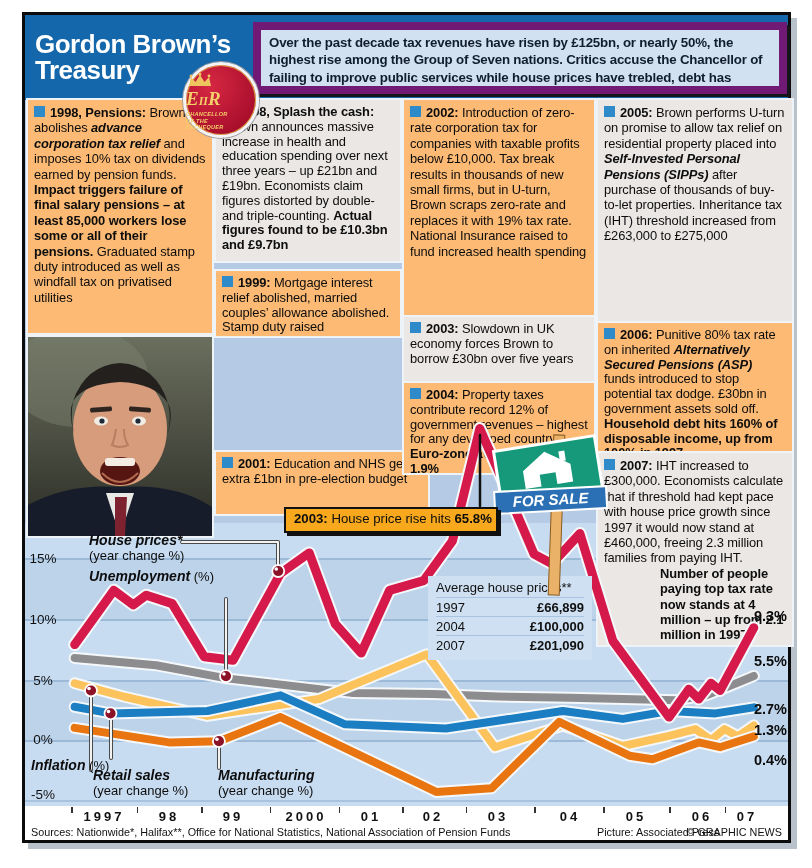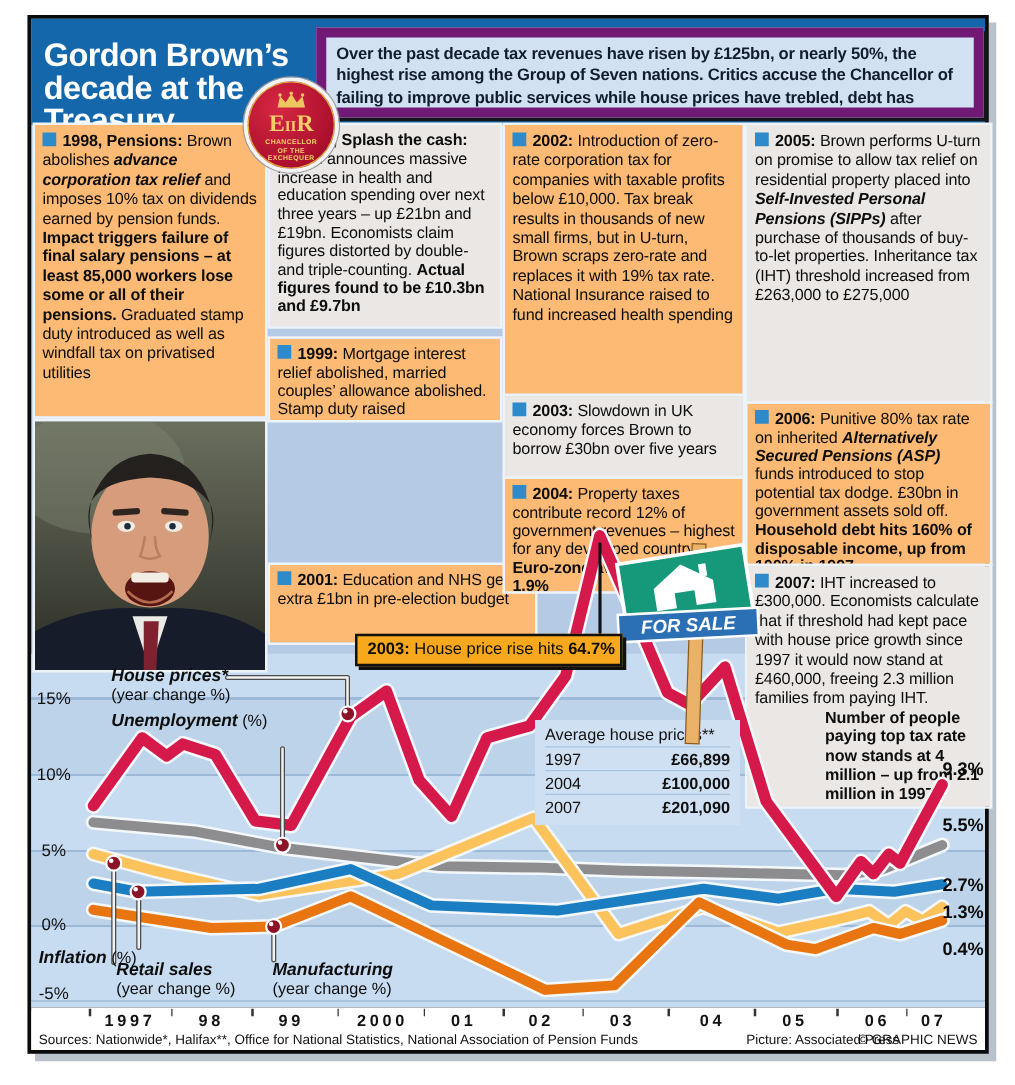--- a/index.html
+++ b/index.html
@@ -1,21 +1,21 @@
 <!DOCTYPE html>
 <html><head>
 <meta charset="utf-8">
 <style>
   html,body{margin:0;padding:0;background:#fff;}
   .page{position:relative;width:812px;height:868px;background:#ffffff;font-family:"Liberation Sans",sans-serif;overflow:hidden;}
   .frame{position:absolute;left:22px;top:12px;width:769px;height:831px;background:#b5cbe5;border:3px solid #0b0b0b;box-sizing:border-box;box-shadow:6px 6px 0 #b9c2cb;}
   .hdr{position:absolute;left:0;top:0;width:100%;height:85px;background:#1467ab;z-index:3;}
   .title{position:absolute;left:10px;top:16px;font-size:26px;line-height:26px;font-weight:bold;color:#ffffff;letter-spacing:-0.5px;z-index:4;}
   .intro{position:absolute;left:228px;top:7px;width:534px;height:72px;background:#d2e1f1;border:8px solid #701a75;box-shadow:3px 3px 0 #15161a;color:#101c30;font-weight:bold;font-size:13.3px;line-height:17.4px;padding:4px 8px;box-sizing:border-box;letter-spacing:-0.2px;overflow:hidden;z-index:4;}
-  .badge{position:absolute;left:170px;top:47px;width:76px;height:76px;border-radius:50%;background:radial-gradient(circle at 35% 30%,#d62743,#a80e2b 75%);border:3px solid #f3f4f6;box-sizing:border-box;box-shadow:0 0 0 1px #9a9aa0, inset 0 0 0 1px #e0a93c;z-index:70;text-align:center;color:#f3d06a;}
+  .badge{position:absolute;left:158px;top:47px;width:76px;height:76px;border-radius:50%;background:radial-gradient(circle at 35% 30%,#d62743,#a80e2b 75%);border:3px solid #f3f4f6;box-sizing:border-box;box-shadow:0 0 0 1px #9a9aa0, inset 0 0 0 1px #e0a93c;z-index:70;text-align:left;color:#f3d06a;font-style:italic;}
   .badge .mono{font-family:"Liberation Serif",serif;font-weight:bold;font-size:19px;line-height:16px;letter-spacing:0;}
   .badge .mono .mid{font-size:12px;}
   .badge .bcap{font-size:5.5px;line-height:6.5px;letter-spacing:0.3px;font-weight:bold;margin-top:2px;}
   .blk{position:absolute;padding:5px 6px;box-sizing:border-box;font-size:12.9px;line-height:14.8px;color:#0d0d0d;letter-spacing:-0.1px;overflow:hidden;z-index:10;outline:2px solid #eef3f8;}
   .blk.tall{line-height:15.4px;}
   .bg-blue{background:#fdba74;} .bg-gray{background:#eae7e5;}
   .sq{display:inline-block;width:11px;height:11px;background:#2f8ac9;margin-right:5px;}
   .sg-b{font-weight:bold;} .sg-bi{font-weight:bold;font-style:italic;} .sg-fl{float:left;width:56px;height:76px;}
   .photo{position:absolute;left:3px;top:322px;width:184px;height:199px;z-index:10;outline:2px solid #eef3f8;}
   .plotbg{position:absolute;left:0;top:508px;width:100%;height:283px;z-index:1;border-bottom:3px solid #0b0b0b;box-sizing:content-box;
@@ -44,21 +44,20 @@
 </style>
 </head>
 <body>
 
 <div class="page">
   <div class="frame">
 
     <div class="hdr"></div>
     <div class="title">
       <div>Gordon Brown’s</div>
-      <div>decade at the</div>
       <div>Treasury</div>
     </div>
     <div class="intro">Over the past decade tax revenues have risen by £125bn, or nearly 50%, the highest rise among the Group of Seven nations. Critics accuse the Chancellor of failing to improve public services while house prices have trebled, debt has soared, and 3.4 million children still live in poverty</div>
 
     <div class="badge">
       <div style="margin-top:8px">
         <svg width="28" height="14" viewBox="0 0 28 14">
             <path d="M3 13 L5 4 L9.5 9 L14 2 L18.5 9 L23 4 L25 13 Z" fill="#eec65f"></path>
             <circle cx="5" cy="3" r="1.4" fill="#eec65f"></circle>
             <circle cx="14" cy="1.5" r="1.4" fill="#eec65f"></circle>
@@ -230,16 +229,16 @@
           <path d="M34 40 L58 24 L82 40 L82 58 L66 58 L66 46 L50 46 L50 58 L34 58 Z" fill="#ffffff"></path>
           <rect x="72" y="26" width="6" height="10" fill="#ffffff"></rect>
         </g>
         <g transform="rotate(-3 60 80)">
           <rect x="4" y="62" width="112" height="22" fill="#2b6fb4" stroke="#ffffff" stroke-width="2"></rect>
           <text x="60" y="78" text-anchor="middle" font-family="Liberation Sans, sans-serif" font-size="15" font-weight="bold" font-style="italic" fill="#ffffff">FOR SALE</text>
         </g>
       </svg>
     </div>
 
-    <div class="callout"><span class="co-text"><span class="sg-b">2003:</span><span class="sg-n"> House price rise hits </span><span class="sg-b">64.7%</span></span></div>
+    <div class="callout"><span class="co-text"><span class="sg-b">2003:</span><span class="sg-n"> House price rise hits </span><span class="sg-b">65.8%</span></span></div>
 
   </div>
 </div>
 
 </body></html>

